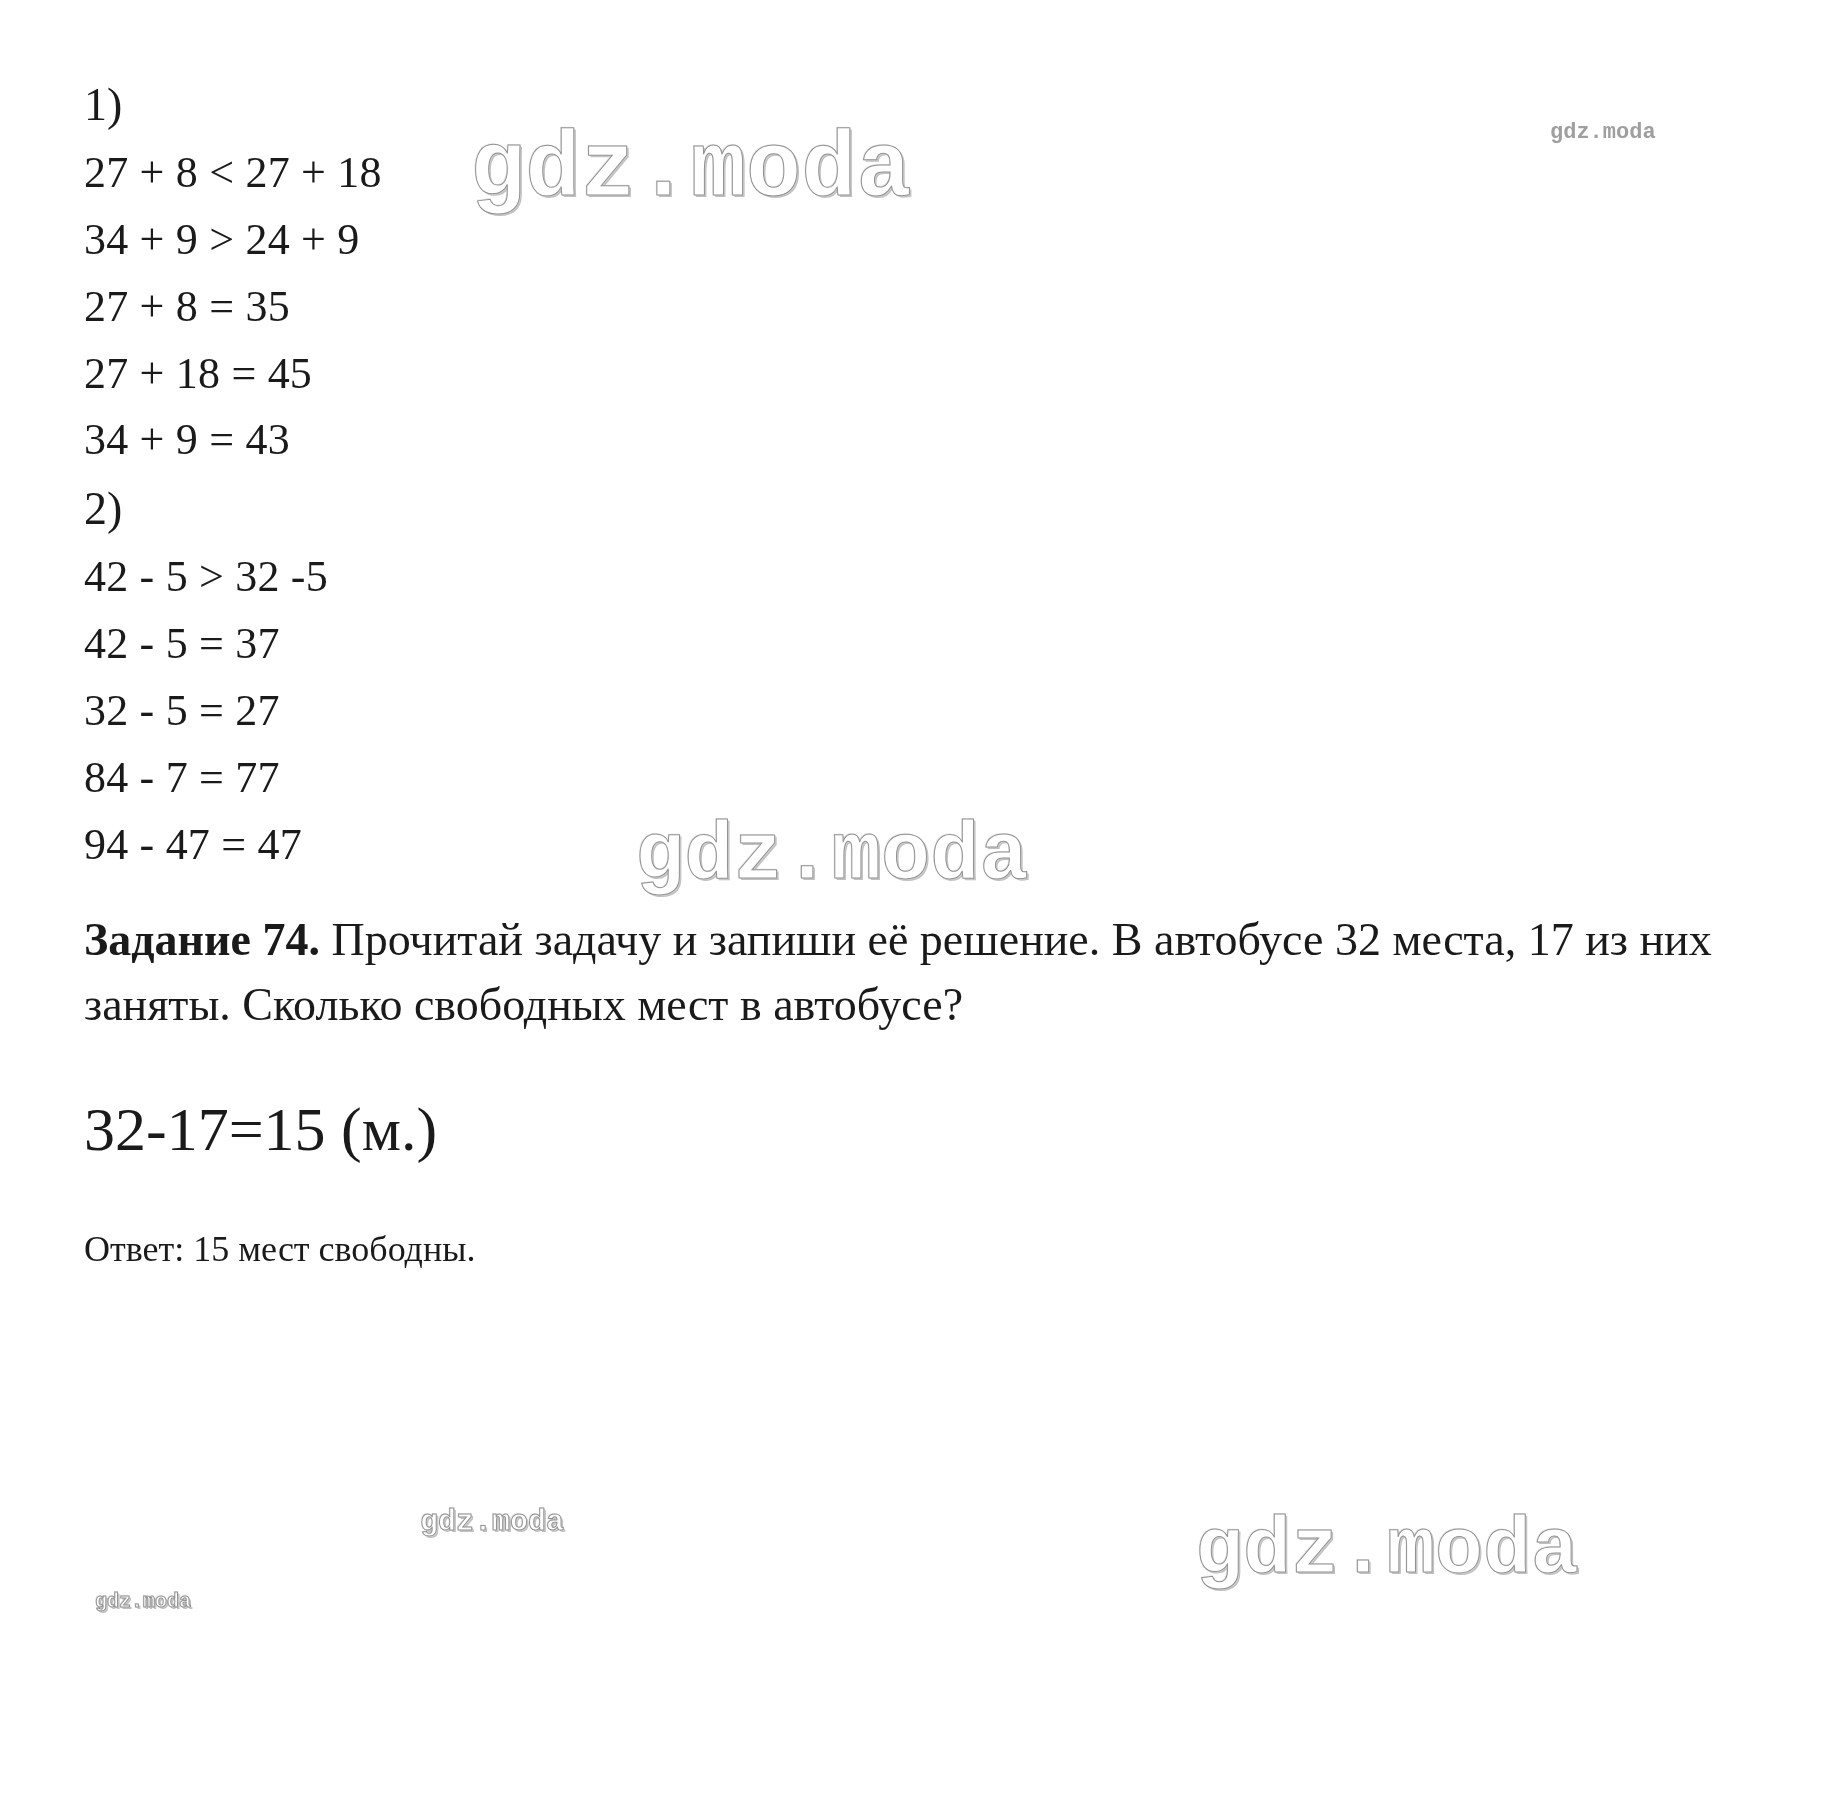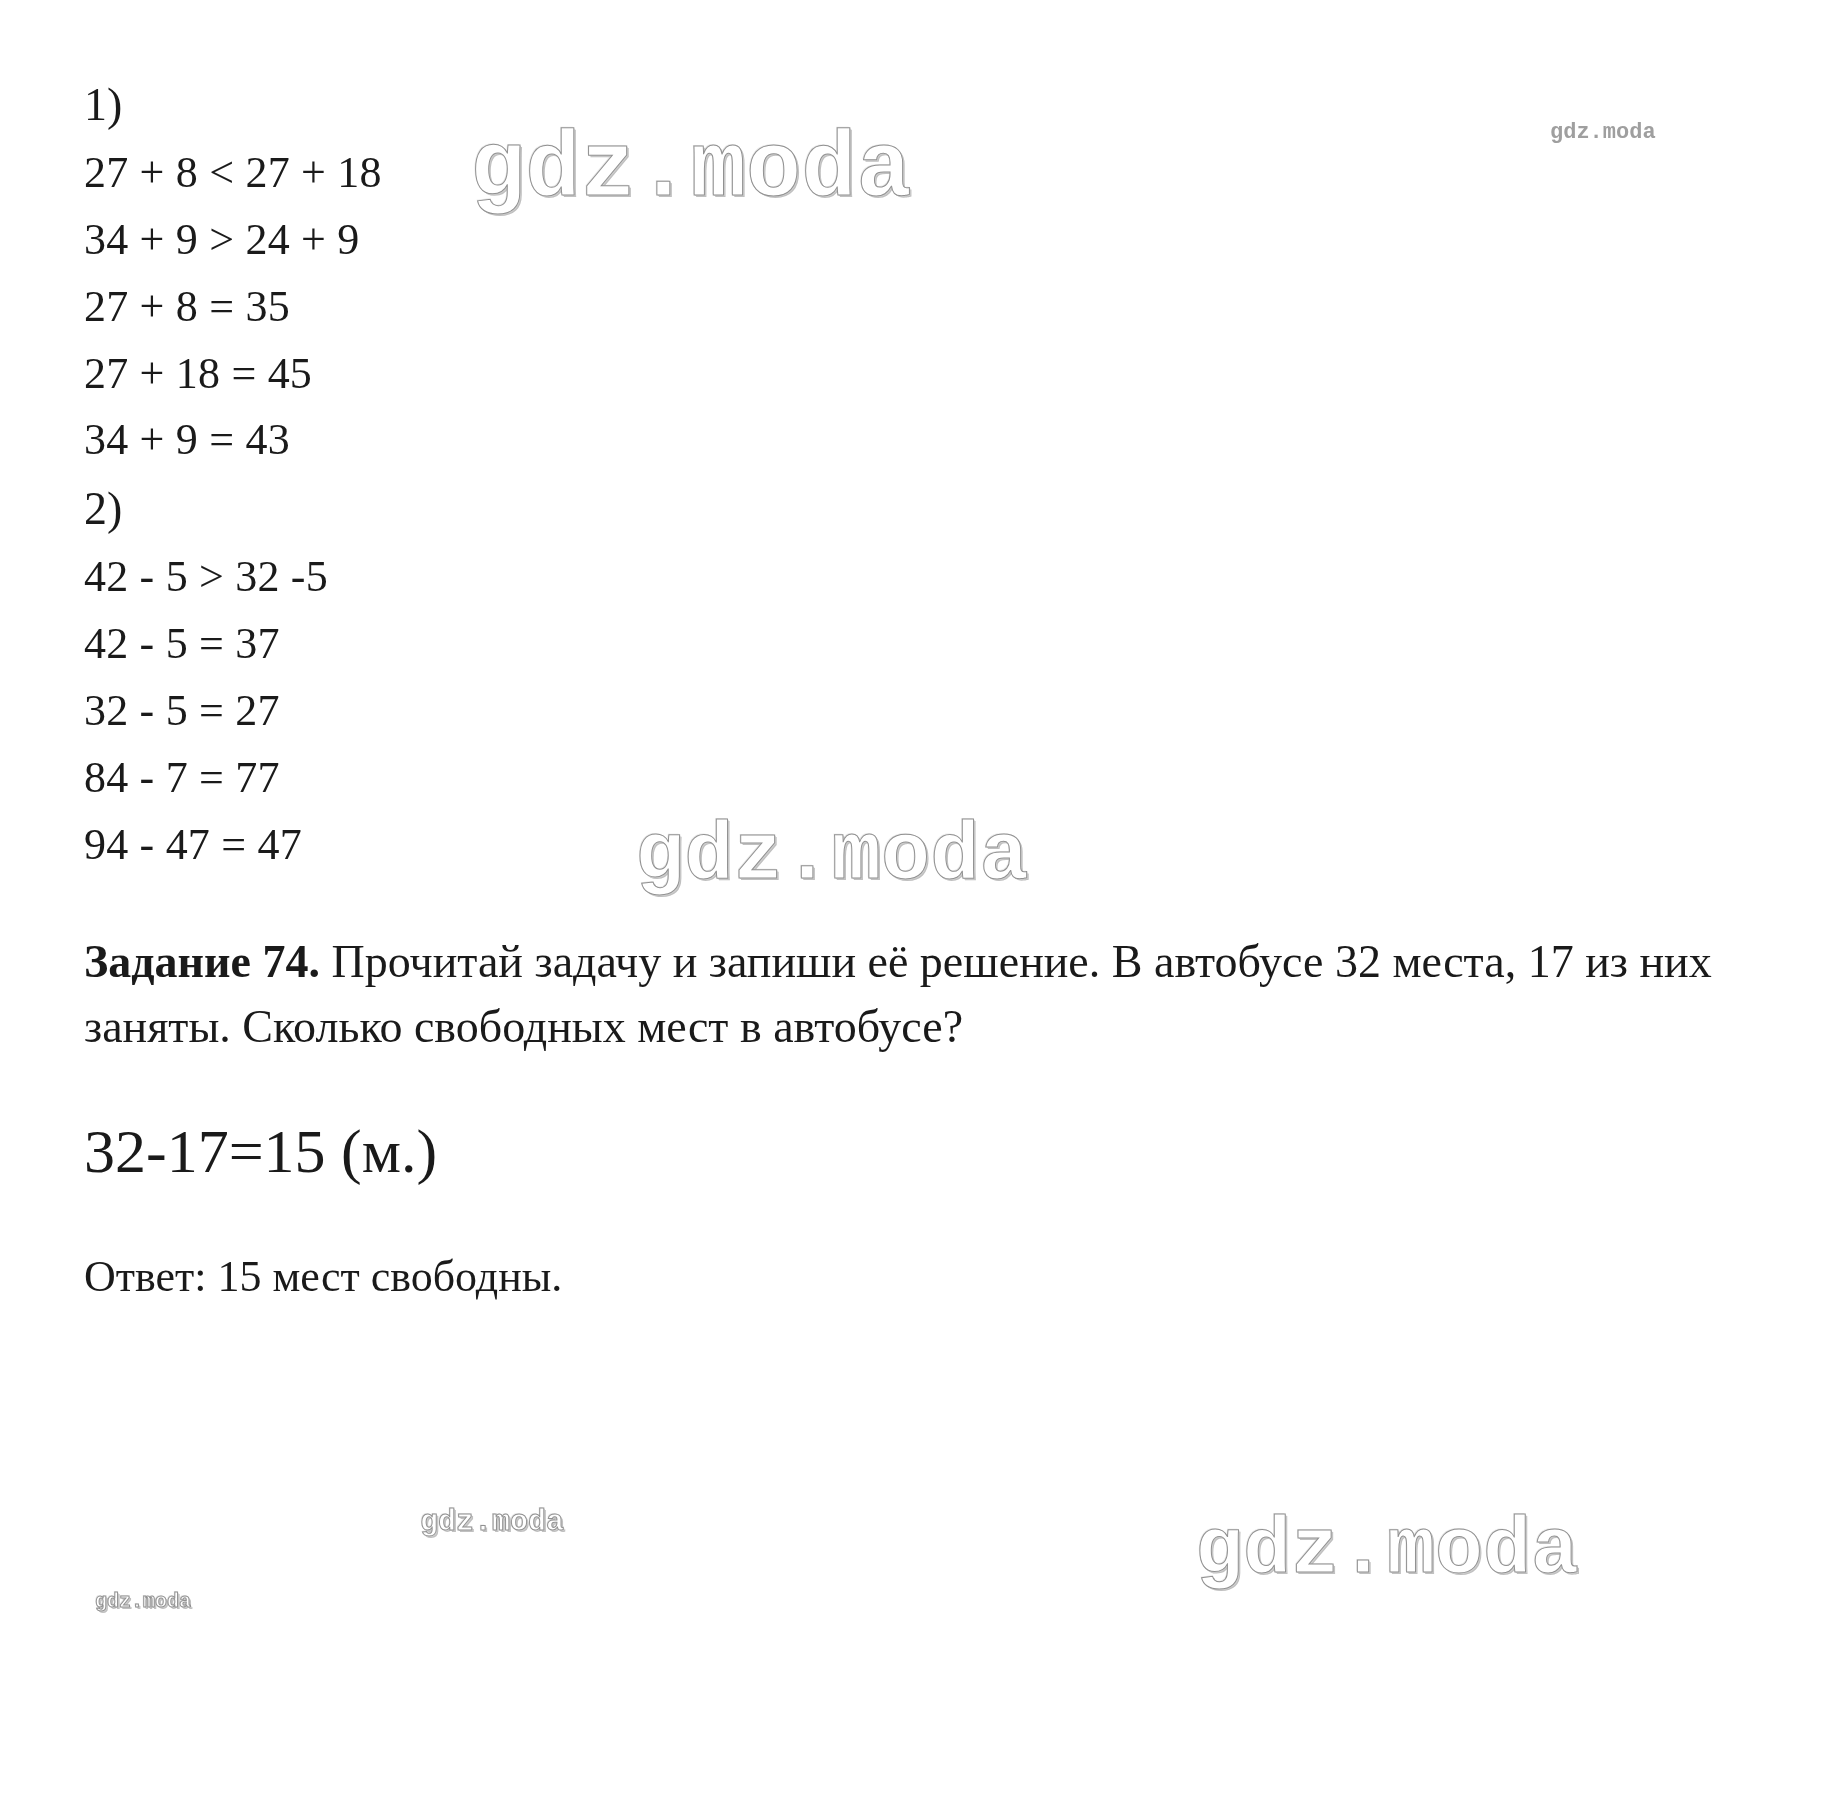--- a/index.html
+++ b/index.html
@@ -32,36 +32,36 @@
     font-size: 44px;
     line-height: 1.52;
     white-space: pre;
     letter-spacing: 0.2px;
   }
   .group-label {
     font-size: 46px;
     line-height: 1.52;
   }
   .task {
-    margin-top: 50px;
+    margin-top: 28px;
     font-size: 46px;
     line-height: 1.42;
     text-align: left;
   }
   .task b {
     font-weight: bold;
   }
   .solution {
     margin-top: 46px;
     font-size: 62px;
     line-height: 1.5;
   }
   .answer {
     margin-top: 46px;
-    font-size: 44px;
+    font-size: 36px;
     line-height: 1.5;
   }
   
   .wm {
     position: absolute;
     font-family: Liberation Mono, monospace;
     font-weight: bold;
     color: #ffffff;
     -webkit-text-stroke: 1px #8c8c8c;
     text-shadow:

